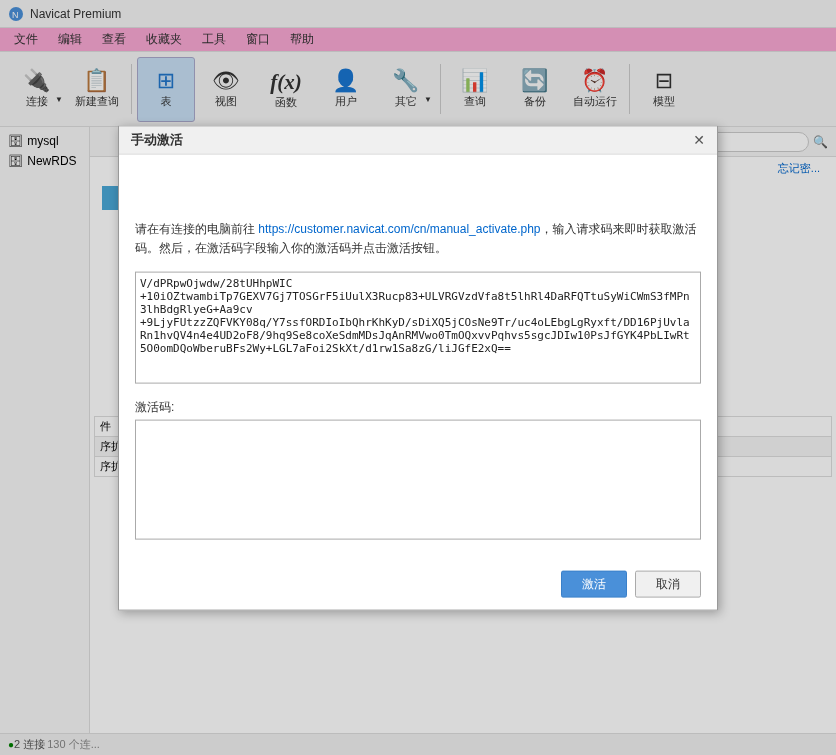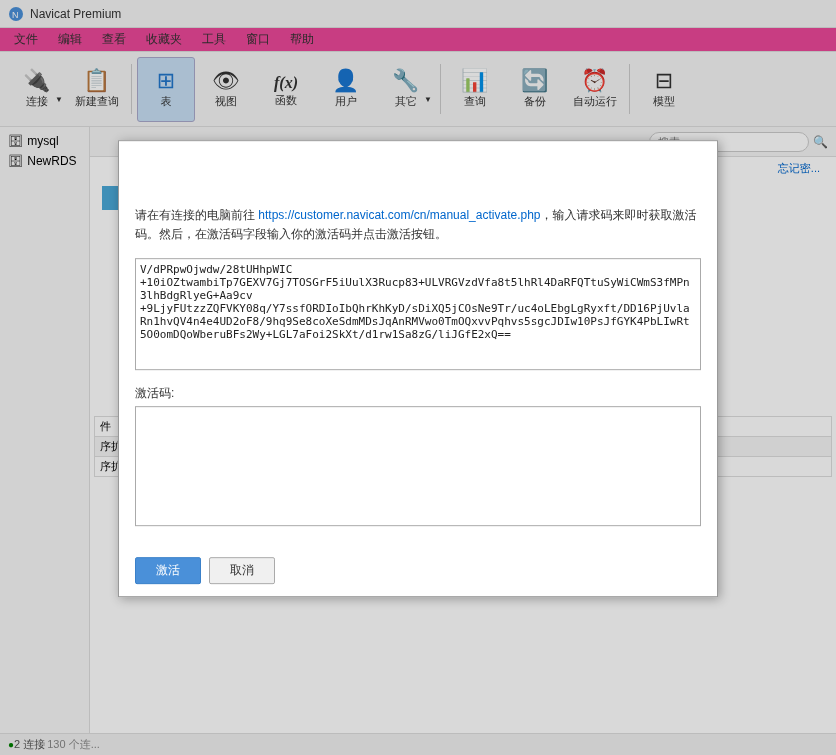--- a/index.html
+++ b/index.html
@@ -28,21 +28,21 @@
       height: 16px;
       margin-right: 6px;
     }
     .title-bar-text {
       font-size: 12px;
       color: #333;
     }
 
     
     .menu-bar {
-      background: #ec4899;
+      background: #f9a8d4;
       height: 24px;
       display: flex;
       align-items: center;
       padding: 0 4px;
       border-bottom: 1px solid #ddd;
     }
     .menu-item {
       padding: 2px 10px;
       font-size: 12px;
       color: #333;
@@ -248,20 +248,21 @@
       outline: none;
       margin-bottom: 12px;
       background: #fff;
     }
     .modal-textarea.activation {
       height: 120px;
       margin-bottom: 10px;
     }
     .modal-footer {
       display: flex;
+      justify-content: flex-end;
       gap: 8px;
       padding: 8px 16px 12px 16px;
     }
     .modal-btn {
       padding: 4px 20px;
       font-size: 12px;
       border: 1px solid #aaa;
       background: #f0f0f0;
       cursor: pointer;
       border-radius: 2px;
@@ -340,21 +341,21 @@
   <div class="toolbar-separator"></div>
   <div class="toolbar-btn active">
     <span class="icon" style="font-size:22px; color:#2277cc;">⊞</span>
     <span class="label">表</span>
   </div>
   <div class="toolbar-btn">
     <span class="icon" style="font-size:22px;">👁</span>
     <span class="label">视图</span>
   </div>
   <div class="toolbar-btn">
-    <span class="icon" style="font-size:16px; font-style:italic; font-weight:bold; font-family:serif; margin-top:4px;">f(x)</span>
+    <span class="icon" style="font-size:21px; font-style:italic; font-weight:bold; font-family:serif; margin-top:4px;">f(x)</span>
     <span class="label">函数</span>
   </div>
   <div class="toolbar-btn">
     <span class="icon" style="font-size:22px;">👤</span>
     <span class="label">用户</span>
   </div>
   <div class="toolbar-btn">
     <span class="icon" style="font-size:22px;">🔧</span>
     <span class="label">其它</span>
     <span class="toolbar-dropdown-arrow">▼</span>
@@ -431,20 +432,24 @@
 <div class="status-bar">
   <span class="status-conn-icon">●</span>
   <span>2 连接</span>
   <span style="margin-left:2px; color:#888;">130 个连...</span>
 </div>
 
 <div class="modal-overlay"></div>
 
 <div class="modal">
 
+  <div class="modal-titlebar">
+    <span>手动激活</span>
+    <button class="modal-close-btn">✕</button>
+  </div>
 
   <div class="modal-body">
 
     <p class="modal-description">
       请在有连接的电脑前往 <a href="#">https://customer.navicat.com/cn/manual_activate.php</a>，输入请求码来即时获取激活码。然后，在激活码字段输入你的激活码并点击激活按钮。
     </p>
 
     <div class="textarea-wrap">
       <textarea class="modal-textarea" readonly="" style="">V/dPRpwOjwdw/28tUHhpWIC
 +10iOZtwambiTp7GEXV7Gj7TOSGrF5iUulX3Rucp83+ULVRGVzdVfa8t5lhRl4DaRFQTtuSyWiCWmS3fMPn3lhBdgRlyeG+Aa9cv

